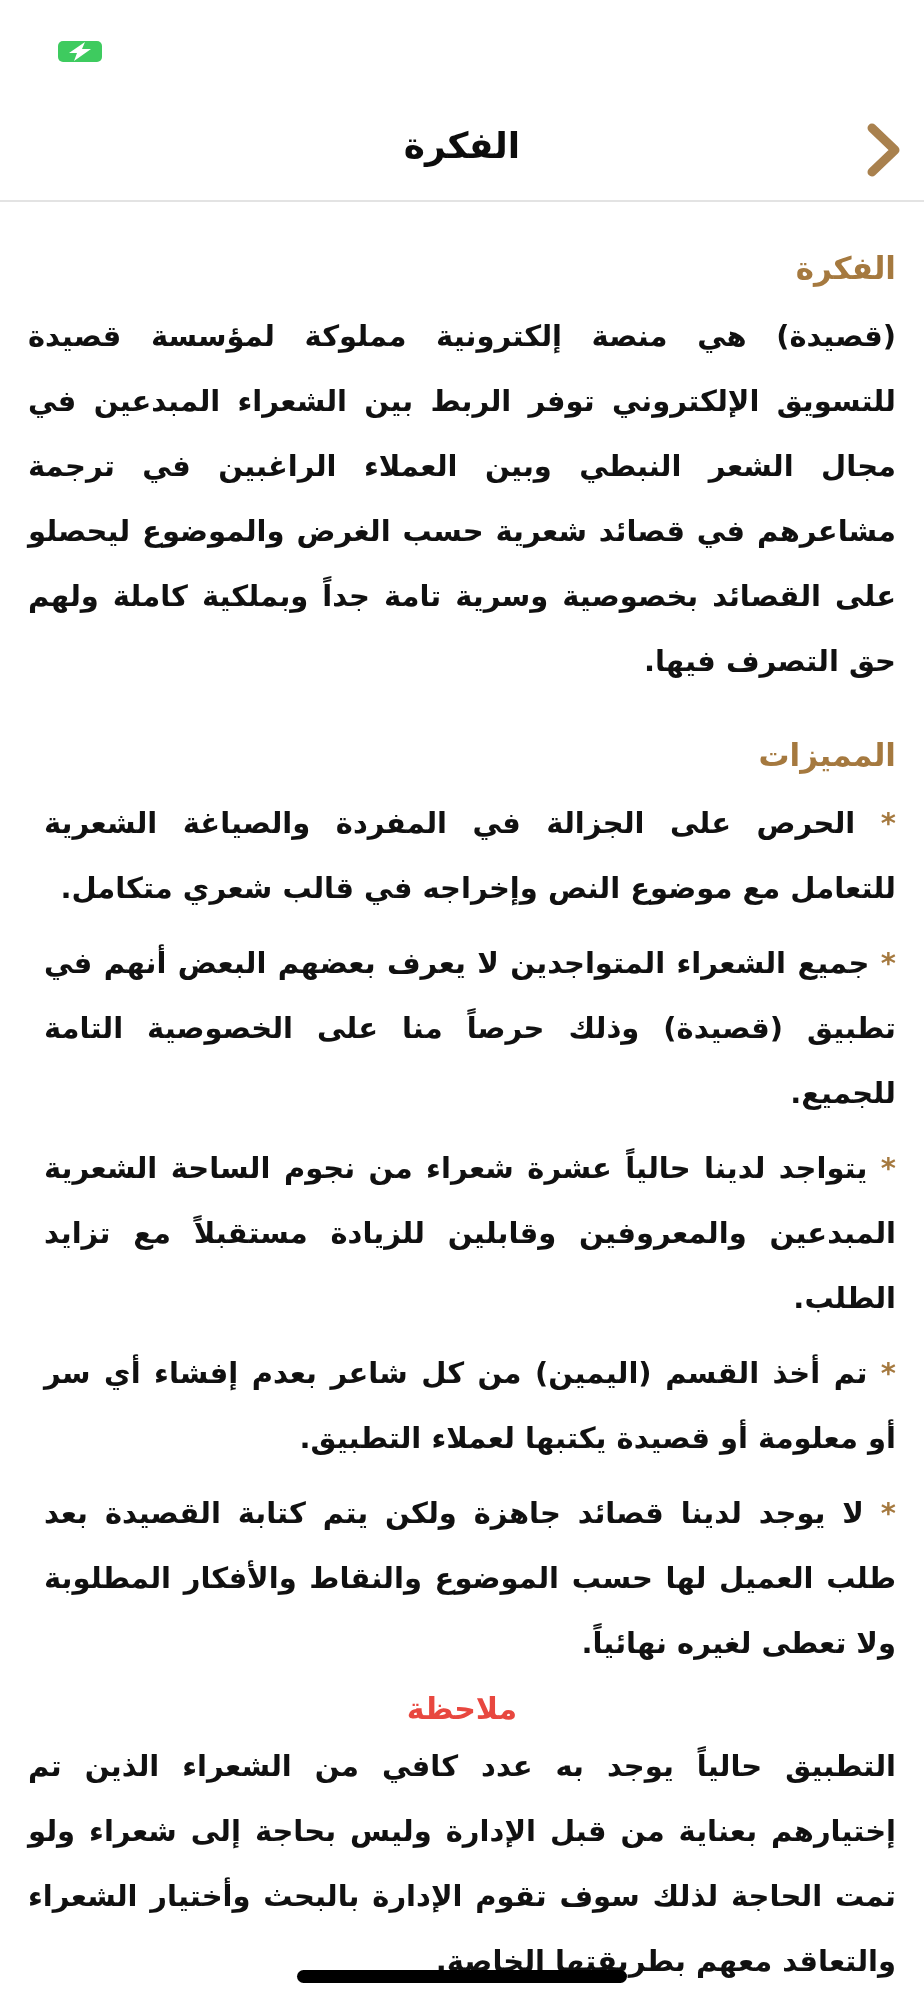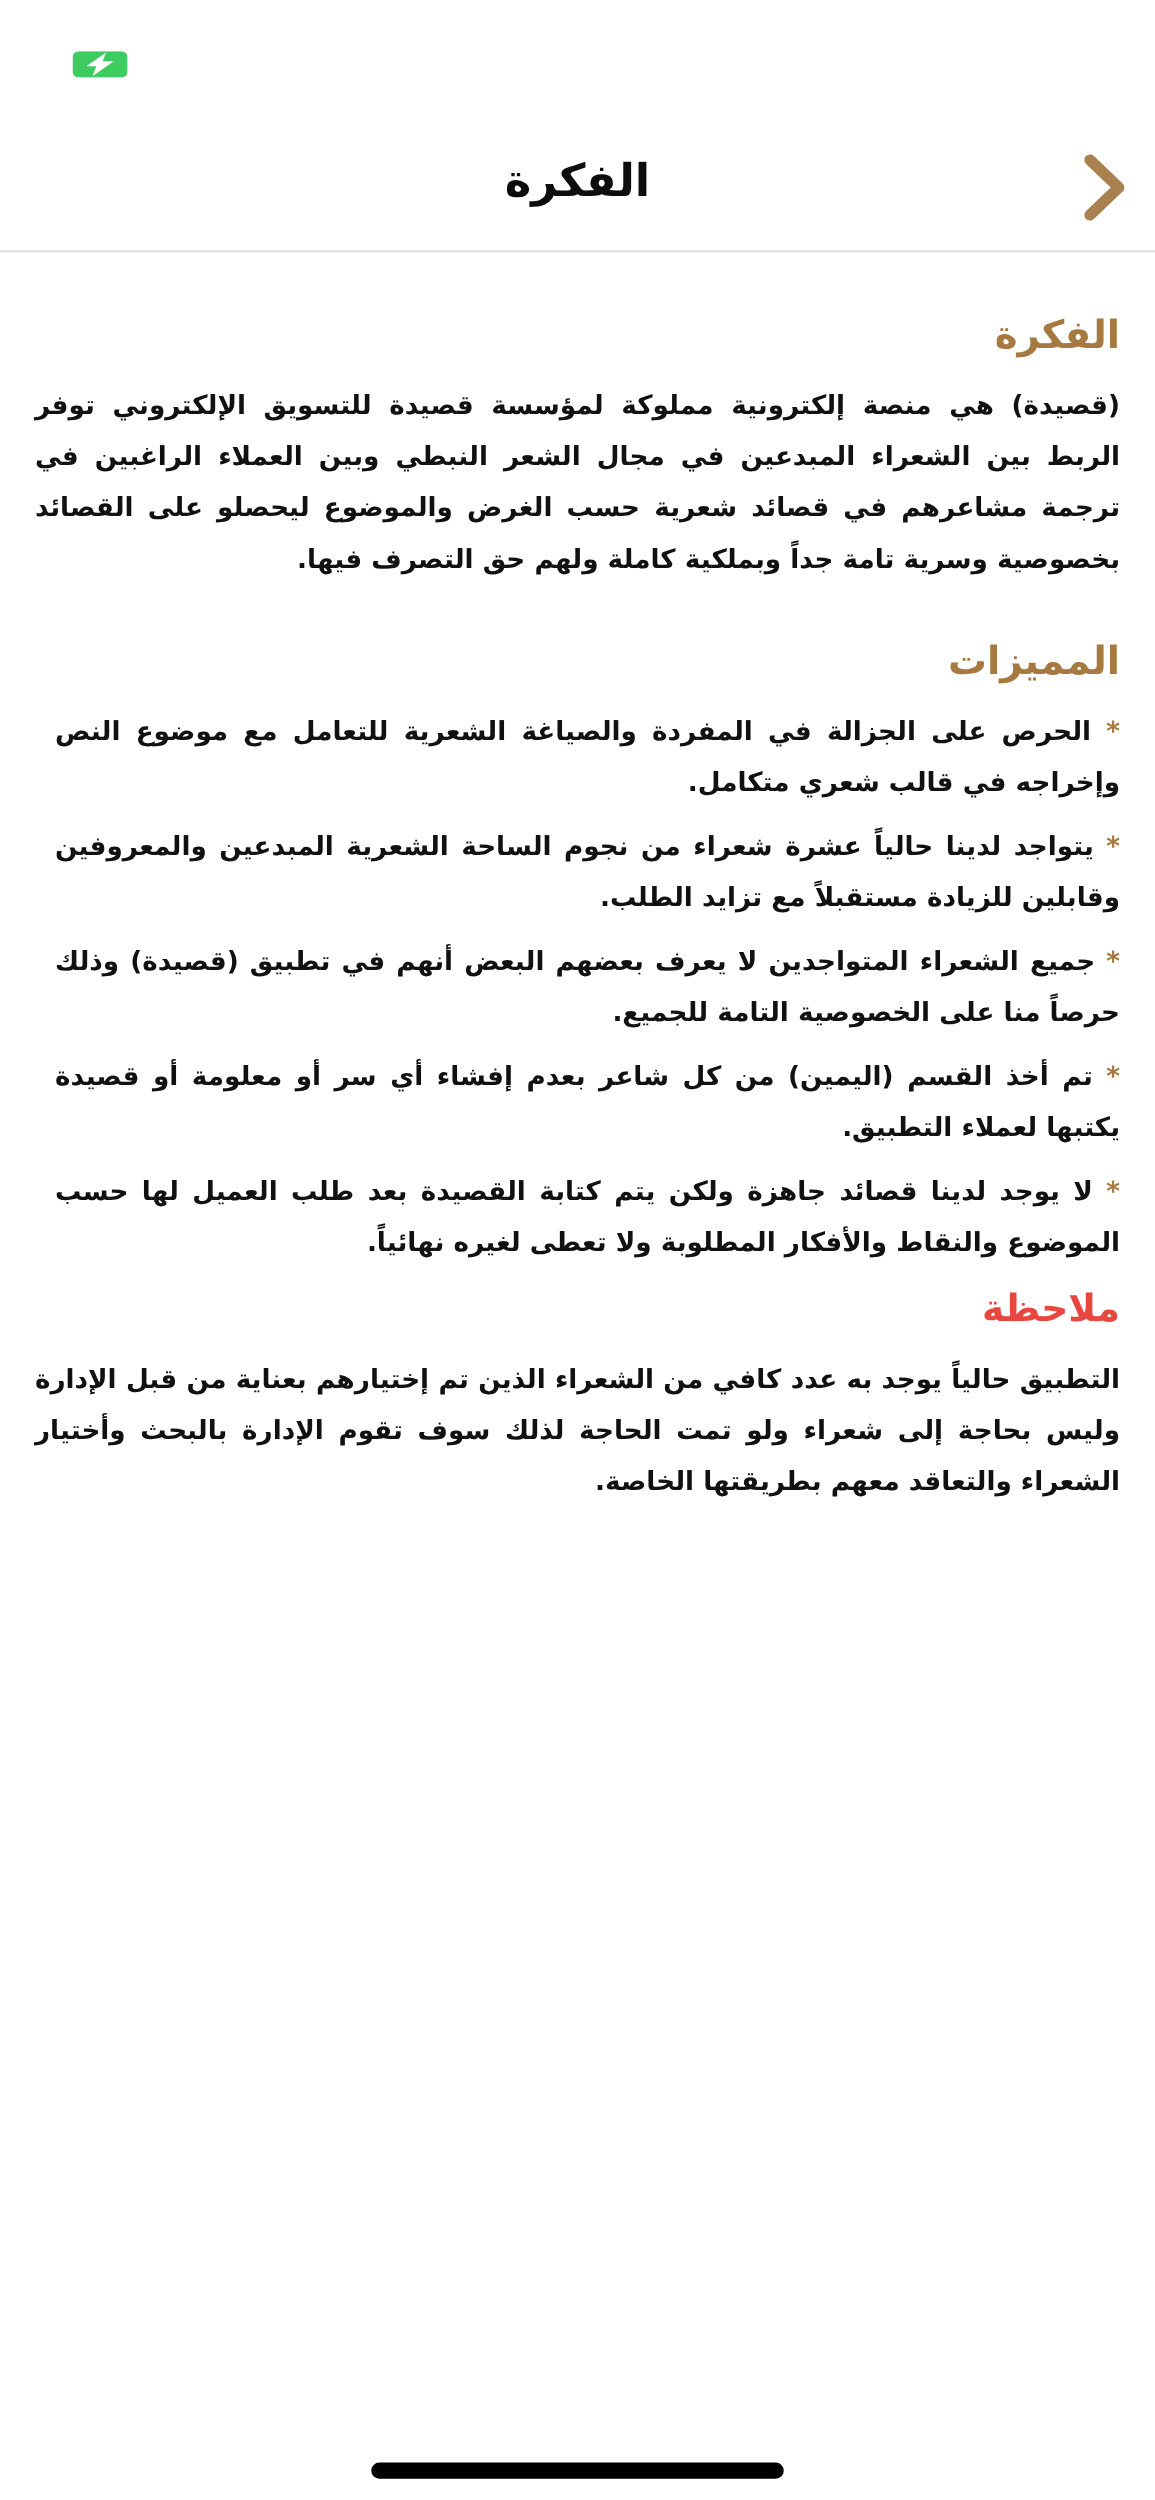--- a/index.html
+++ b/index.html
@@ -39,32 +39,33 @@
   .section-title {
     margin: 0 0 14px 0;
     font-size: 31px; font-weight: bold;
     color: #a5793f;
     text-align: right;
     line-height: 44px;
   }
   .section-title.features { margin-top: 39px; margin-bottom: 14px; }
   .para {
     margin: 0;
-    font-size: 21px; font-weight: bold;
-    line-height: 41px;
+    font-size: 29px; font-weight: bold;
+    line-height: 65px;
     text-align: justify;
     text-justify: inter-word;
     color: #111111;
   }
   .bullet { margin: 0 0 10px 16px; }
   .bullet-star { color: #a5793f; font-weight: bold; }
   .note-title {
-    margin: 8px 0 12px 0;
+    margin: 8px 0 2px 0;
     font-size: 30px; font-weight: bold;
     color: #e8473f;
+    text-align: center;
     line-height: 46px;
   }
   
   .home-indicator {
     position: absolute;
     left: 50%; transform: translateX(-50%);
     bottom: 17px;
     width: 330px; height: 13px;
     border-radius: 8px;
     background: #000000;
@@ -92,23 +93,23 @@
 <div class="content">
 
   <h2 class="section-title">الفكرة</h2>
 
   <p class="para">(قصيدة) هي منصة إلكترونية مملوكة لمؤسسة قصيدة للتسويق الإلكتروني توفر الربط بين الشعراء المبدعين في مجال الشعر النبطي وبين العملاء الراغبين في ترجمة مشاعرهم في قصائد شعرية حسب الغرض والموضوع ليحصلو على القصائد بخصوصية وسرية تامة جداً وبملكية كاملة ولهم حق التصرف فيها.</p>
 
   <h2 class="section-title features">المميزات</h2>
 
   <p class="para bullet"><span class="bullet-star">*</span> <span>الحرص على الجزالة في المفردة والصياغة الشعرية للتعامل مع موضوع النص وإخراجه في قالب شعري متكامل.</span></p>
 
+  <p class="para bullet"><span class="bullet-star">*</span> <span>جميع الشعراء المتواجدين لا يعرف بعضهم البعض أنهم في تطبيق (قصيدة) وذلك حرصاً منا على الخصوصية التامة للجميع.</span></p>
+
   <p class="para bullet"><span class="bullet-star">*</span> <span>يتواجد لدينا حالياً عشرة شعراء من نجوم الساحة الشعرية المبدعين والمعروفين وقابلين للزيادة مستقبلاً مع تزايد الطلب.</span></p>
-
-  <p class="para bullet"><span class="bullet-star">*</span> <span>جميع الشعراء المتواجدين لا يعرف بعضهم البعض أنهم في تطبيق (قصيدة) وذلك حرصاً منا على الخصوصية التامة للجميع.</span></p>
 
   <p class="para bullet"><span class="bullet-star">*</span> <span>تم أخذ القسم (اليمين) من كل شاعر بعدم إفشاء أي سر أو معلومة أو قصيدة يكتبها لعملاء التطبيق.</span></p>
 
   <p class="para bullet"><span class="bullet-star">*</span> <span>لا يوجد لدينا قصائد جاهزة ولكن يتم كتابة القصيدة بعد طلب العميل لها حسب الموضوع والنقاط والأفكار المطلوبة ولا تعطى لغيره نهائياً.</span></p>
 
 
   <h3 class="note-title">ملاحظة</h3>
 
   <p class="para">التطبيق حالياً يوجد به عدد كافي من الشعراء الذين تم إختيارهم بعناية من قبل الإدارة وليس بحاجة إلى شعراء ولو تمت الحاجة لذلك سوف تقوم الإدارة بالبحث وأختيار الشعراء والتعاقد معهم بطريقتها الخاصة.</p>
 

